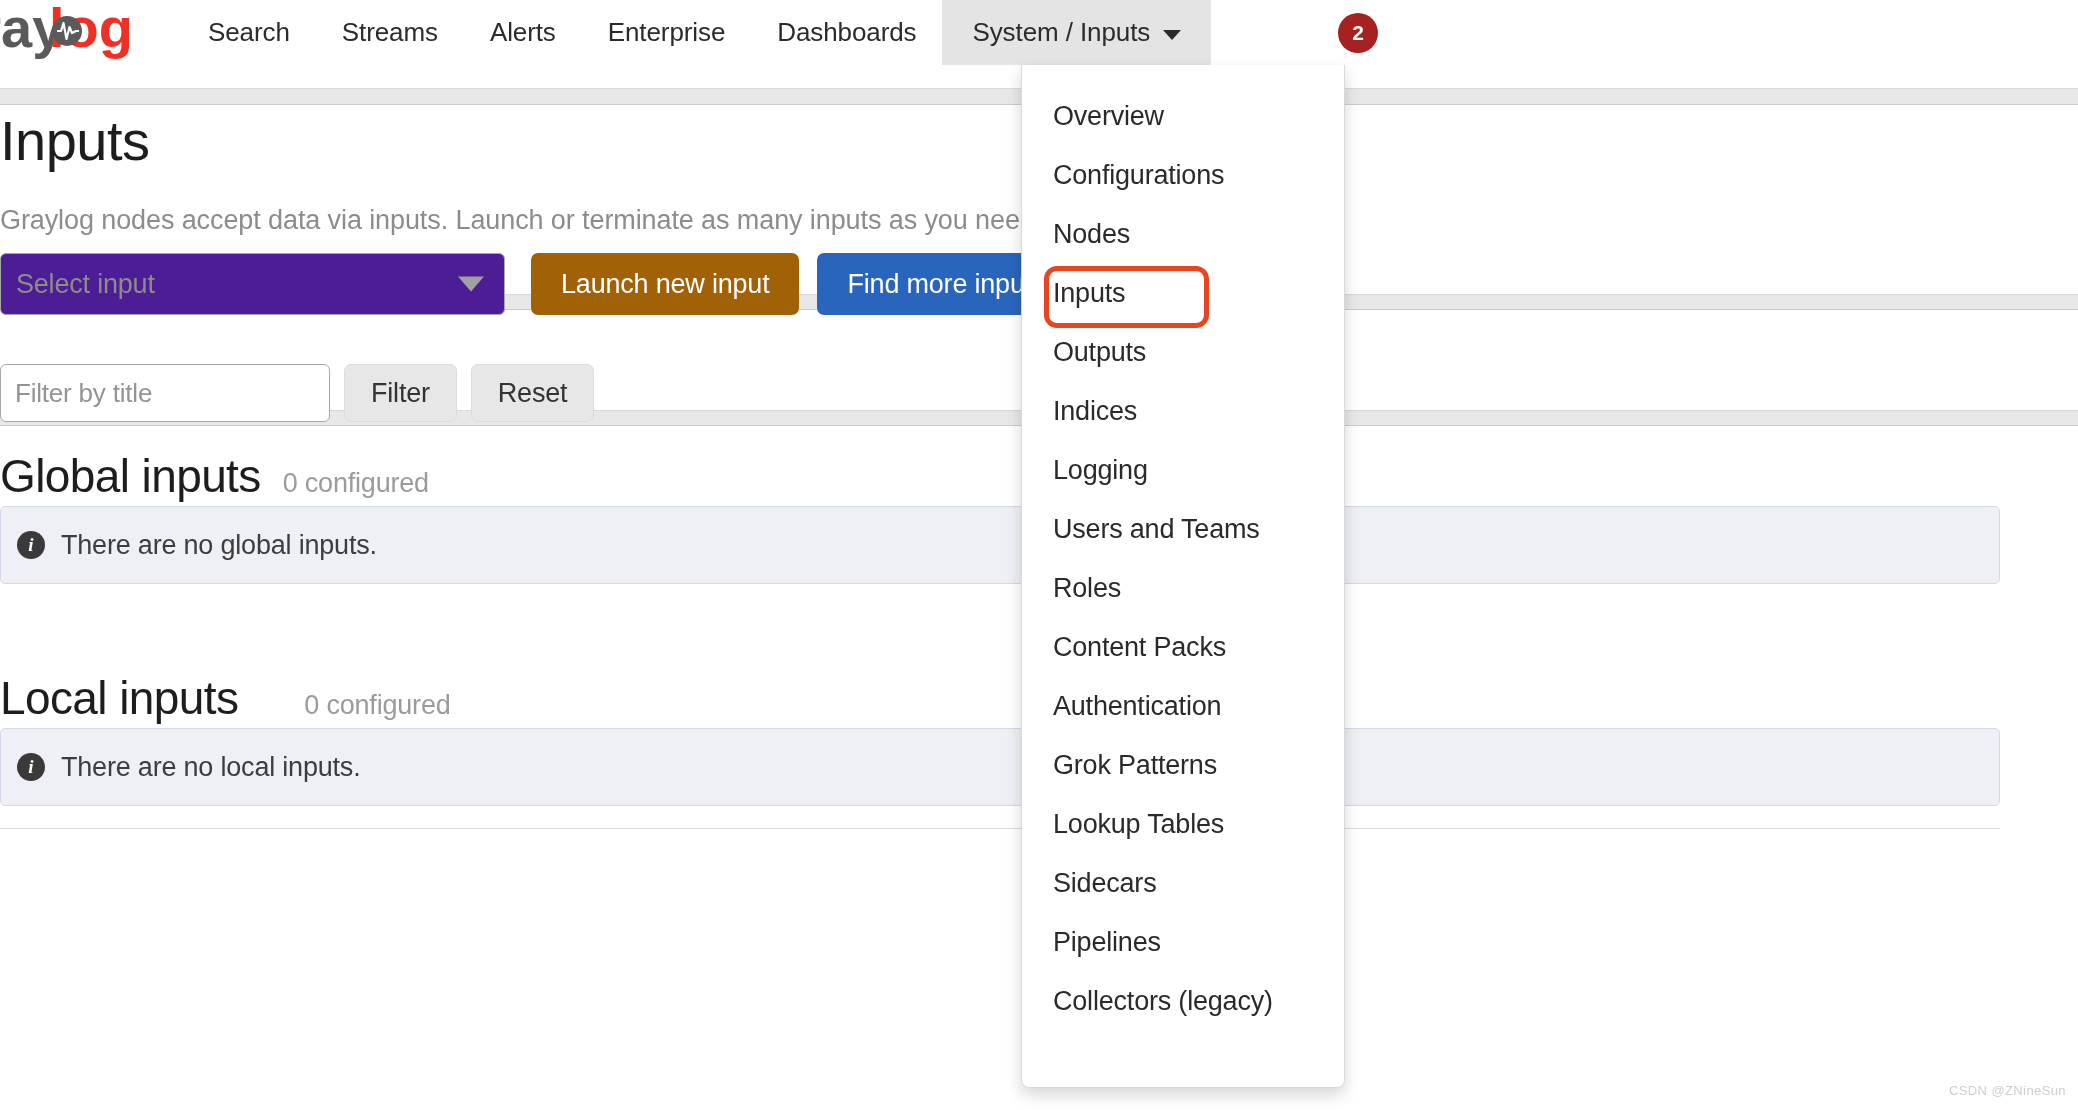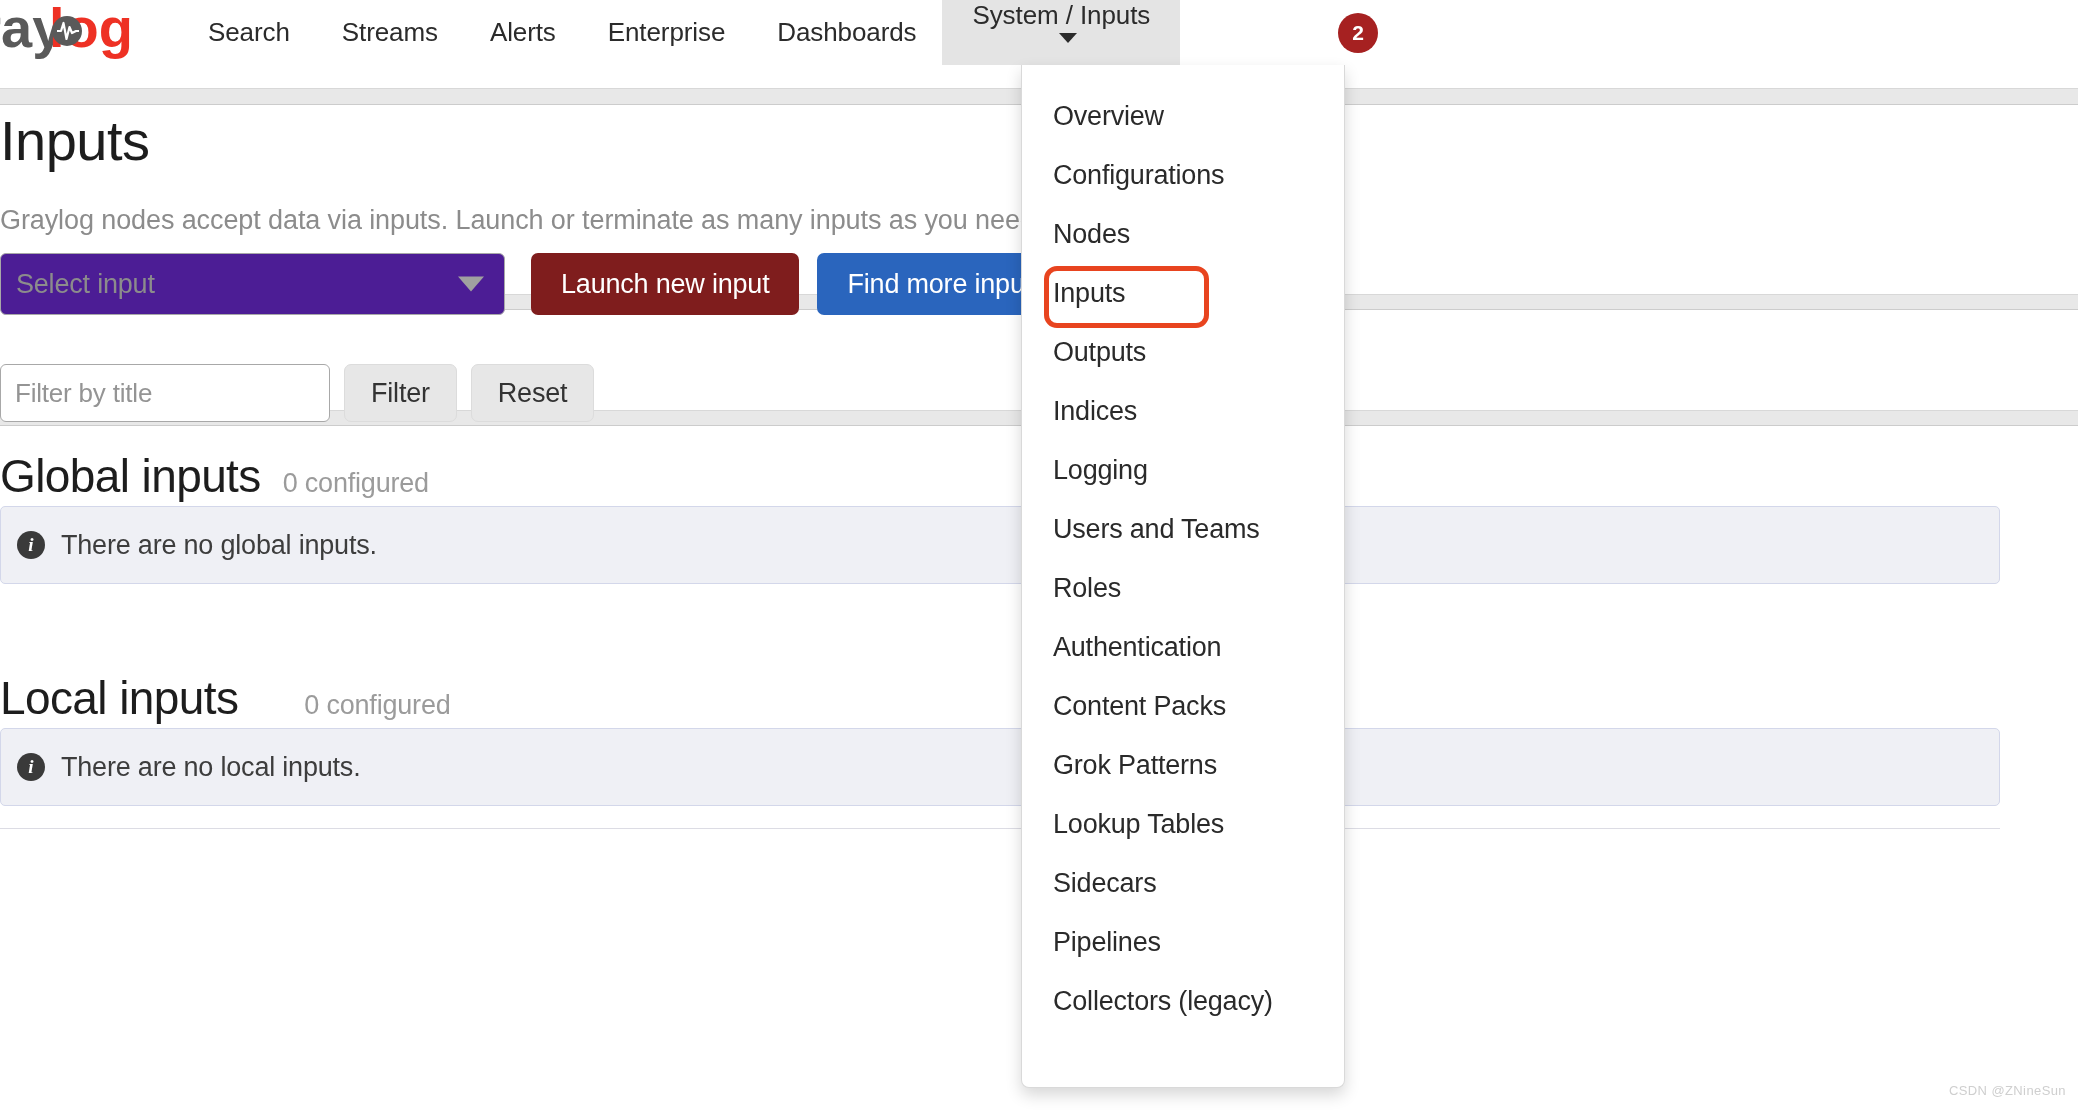--- a/index.html
+++ b/index.html
@@ -45,22 +45,21 @@
     display: flex; align-items: center;
     padding: 0 26px;
     font-size: 26px;
     color: #2b2b2b;
     white-space: nowrap;
     letter-spacing: -0.1px;
     cursor: pointer;
   }
   .nav-link.active {
     background: #e4e4e4;
-    padding: 0 30px;
-    flex-direction: column;
+    padding: 15px 30px;
   }
   .caret-down {
     display: inline-block;
     margin-left: 13px;
     width: 0; height: 0;
     border-left: 9px solid transparent;
     border-right: 9px solid transparent;
     border-top: 10px solid #2b2b2b;
     position: relative; top: 2px;
   }
@@ -155,21 +154,21 @@
     font-size: 27px;
     display: flex; align-items: center; justify-content: center;
     cursor: pointer;
     white-space: nowrap;
     letter-spacing: -0.2px;
     font-family: "Liberation Sans", sans-serif;
   }
   .btn-launch {
     margin-left: 26px;
     padding: 0 30px;
-    background: #7f1d1d;
+    background: #a16207;
     color: #ffffff;
   }
   .btn-find {
     margin-left: 18px;
     padding: 0 30px;
     background: #2a65bd;
     color: #ffffff;
   }
 
   
@@ -387,22 +386,22 @@
   <div class="dropdown">
     <div class="menu-item">Overview</div>
     <div class="menu-item">Configurations</div>
     <div class="menu-item">Nodes</div>
     <div class="menu-item highlight">Inputs</div>
     <div class="menu-item">Outputs</div>
     <div class="menu-item">Indices</div>
     <div class="menu-item">Logging</div>
     <div class="menu-item">Users and Teams</div>
     <div class="menu-item">Roles</div>
+    <div class="menu-item">Content Packs</div>
     <div class="menu-item">Authentication</div>
-    <div class="menu-item">Content Packs</div>
     <div class="menu-item">Grok Patterns</div>
     <div class="menu-item">Lookup Tables</div>
     <div class="menu-item">Sidecars</div>
     <div class="menu-item">Pipelines</div>
     <div class="menu-item">Collectors (legacy)</div>
   </div>
 
   <div class="watermark">CSDN @ZNineSun</div>
 
 </div>

